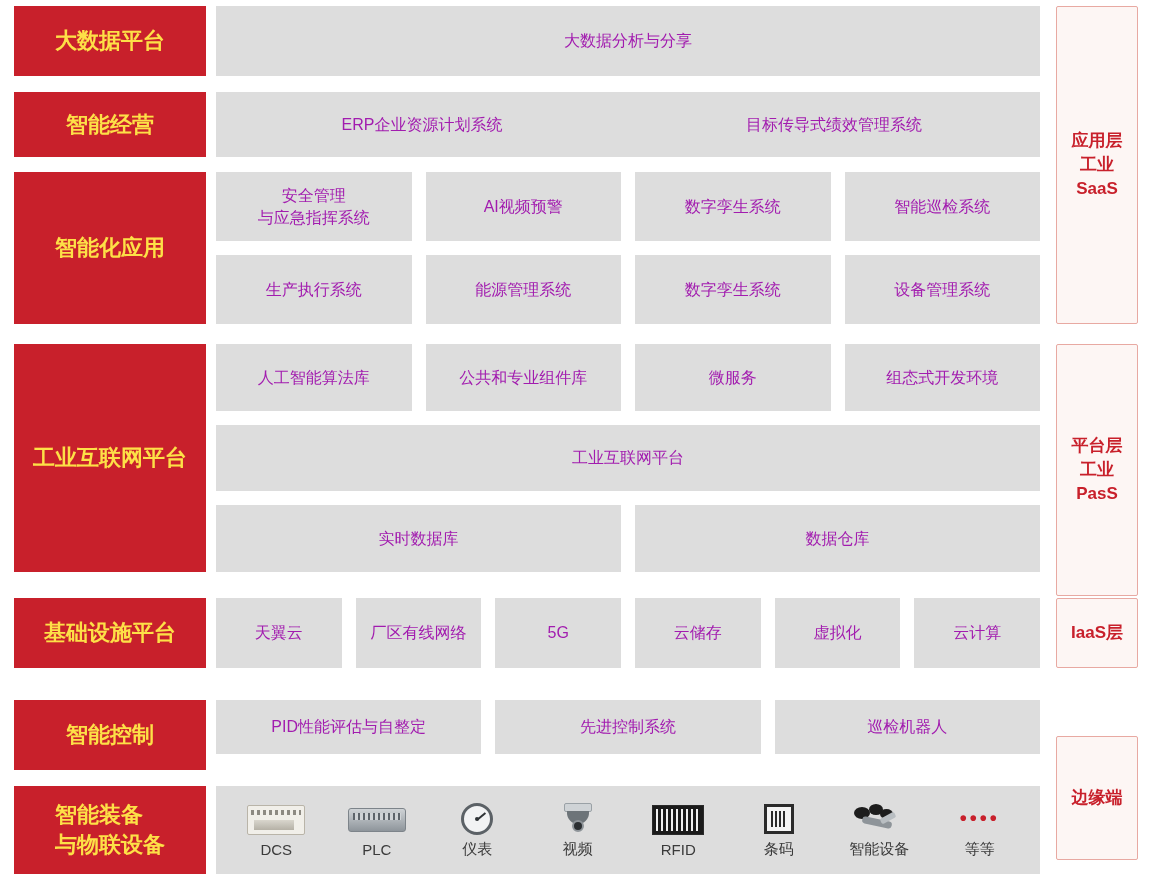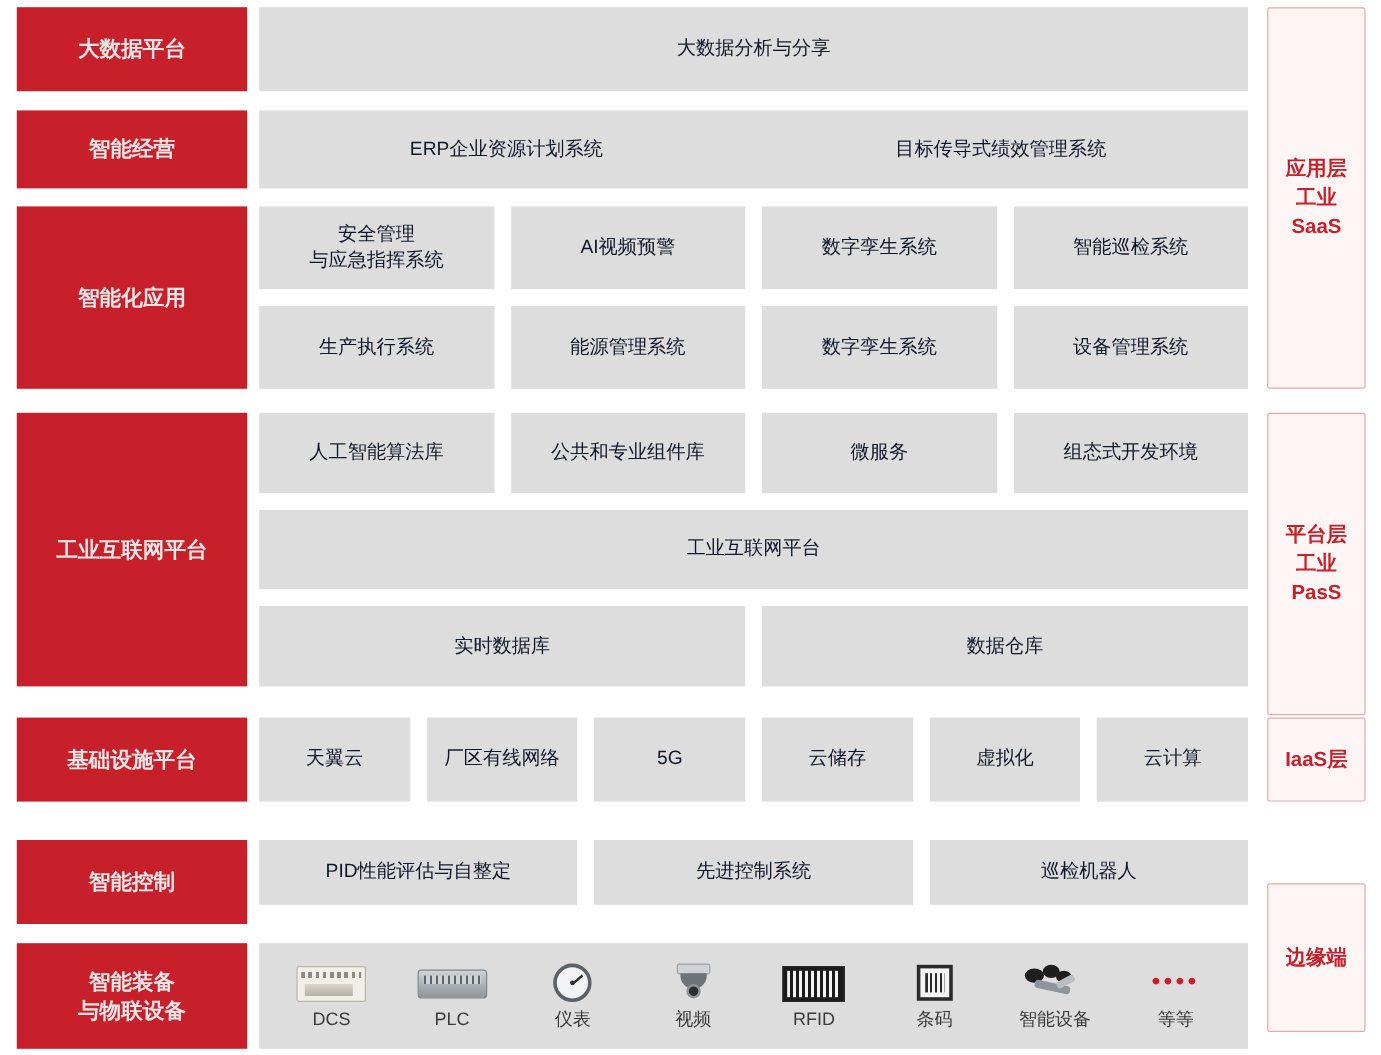--- a/index.html
+++ b/index.html
@@ -14,32 +14,32 @@
   }
   .page {
     position: relative;
     width: 1151px;
     height: 879px;
   }
 
   
   .red-label {
     background: #c8202b;
-    color: #e5e5e5;
+    color: #fde047;
     font-weight: bold;
     display: flex;
     align-items: center;
     justify-content: center;
-    text-align: center;
+    text-align: left;
     line-height: 1.35;
-    font-size: 18px;
+    font-size: 22px;
   }
   .gray {
     background: #dddddd;
-    color: #0f172a;
+    color: #a21caf;
     display: flex;
     align-items: center;
     justify-content: center;
     text-align: center;
     line-height: 1.35;
     font-size: 16px;
   }
 
   .right-tag {
     border: 1px solid #e8a9a2;

